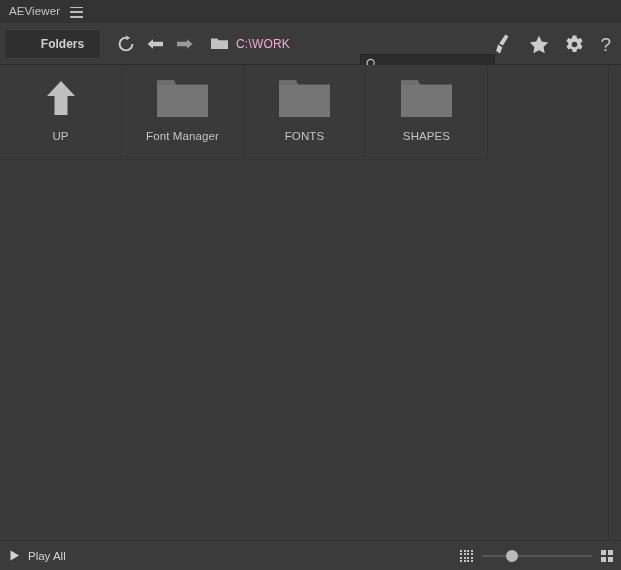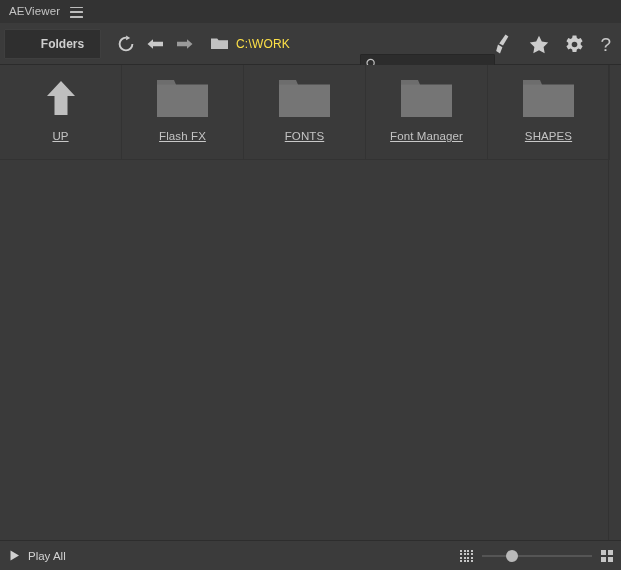--- a/index.html
+++ b/index.html
@@ -104,21 +104,21 @@
 
   .path-group {
     display: flex;
     align-items: center;
     margin-left: 18px;
     gap: 8px;
     cursor: pointer;
   }
   .path-text {
     font-size: 12px;
-    color: #fde047;
+    color: #f9a8d4;
     letter-spacing: 0.2px;
   }
 
   .search-wrap {
     position: absolute;
     left: 360px;
     top: 31px;
     width: 135px;
     height: 21px;
     background: #2c2c2c;
@@ -158,21 +158,20 @@
     line-height: 1;
     user-select: none;
   }
 
   
   .content {
     flex: 1 1 auto;
     position: relative;
     background: #3a3a3a;
     overflow: hidden;
-    text-decoration: underline;
   }
   .grid {
     display: flex;
     flex-wrap: wrap;
     width: 610px;
     align-content: flex-start;
   }
   .cell {
     width: 122px;
     height: 95px;
@@ -369,47 +368,38 @@
           </div>
           <div class="label">UP</div>
         </div>
         <div class="cell">
           <div class="thumb">
             <svg width="55" height="42" viewBox="0 0 55 42">
               <path d="M2 3 L2 10 L22 10 L19 3 Z" fill="#6d6d6d"></path>
               <path d="M2 7.5 L2 40 L53 40 L53 7.5 Z" fill="#757575"></path>
             </svg>
           </div>
-          <div class="label">Flash FX</div>
+          <div class="label">Font Manager</div>
         </div>
         <div class="cell">
           <div class="thumb">
             <svg width="55" height="42" viewBox="0 0 55 42">
               <path d="M2 3 L2 10 L22 10 L19 3 Z" fill="#6d6d6d"></path>
               <path d="M2 7.5 L2 40 L53 40 L53 7.5 Z" fill="#757575"></path>
             </svg>
           </div>
           <div class="label">FONTS</div>
         </div>
         <div class="cell">
           <div class="thumb">
             <svg width="55" height="42" viewBox="0 0 55 42">
               <path d="M2 3 L2 10 L22 10 L19 3 Z" fill="#6d6d6d"></path>
               <path d="M2 7.5 L2 40 L53 40 L53 7.5 Z" fill="#757575"></path>
             </svg>
           </div>
-          <div class="label">Font Manager</div>
-        </div>
-        <div class="cell">
-          <div class="thumb">
-            <svg width="55" height="42" viewBox="0 0 55 42">
-              <path d="M2 3 L2 10 L22 10 L19 3 Z" fill="#6d6d6d"></path>
-              <path d="M2 7.5 L2 40 L53 40 L53 7.5 Z" fill="#757575"></path>
-            </svg>
-          </div>
           <div class="label">SHAPES</div>
         </div>
       </div>
     <div class="scroll-divider"></div>
   </div>
 
   <div class="statusbar">
     <div class="play-all">
       <span style="line-height:0;">
         <svg width="10" height="11" viewBox="0 0 10 11">

